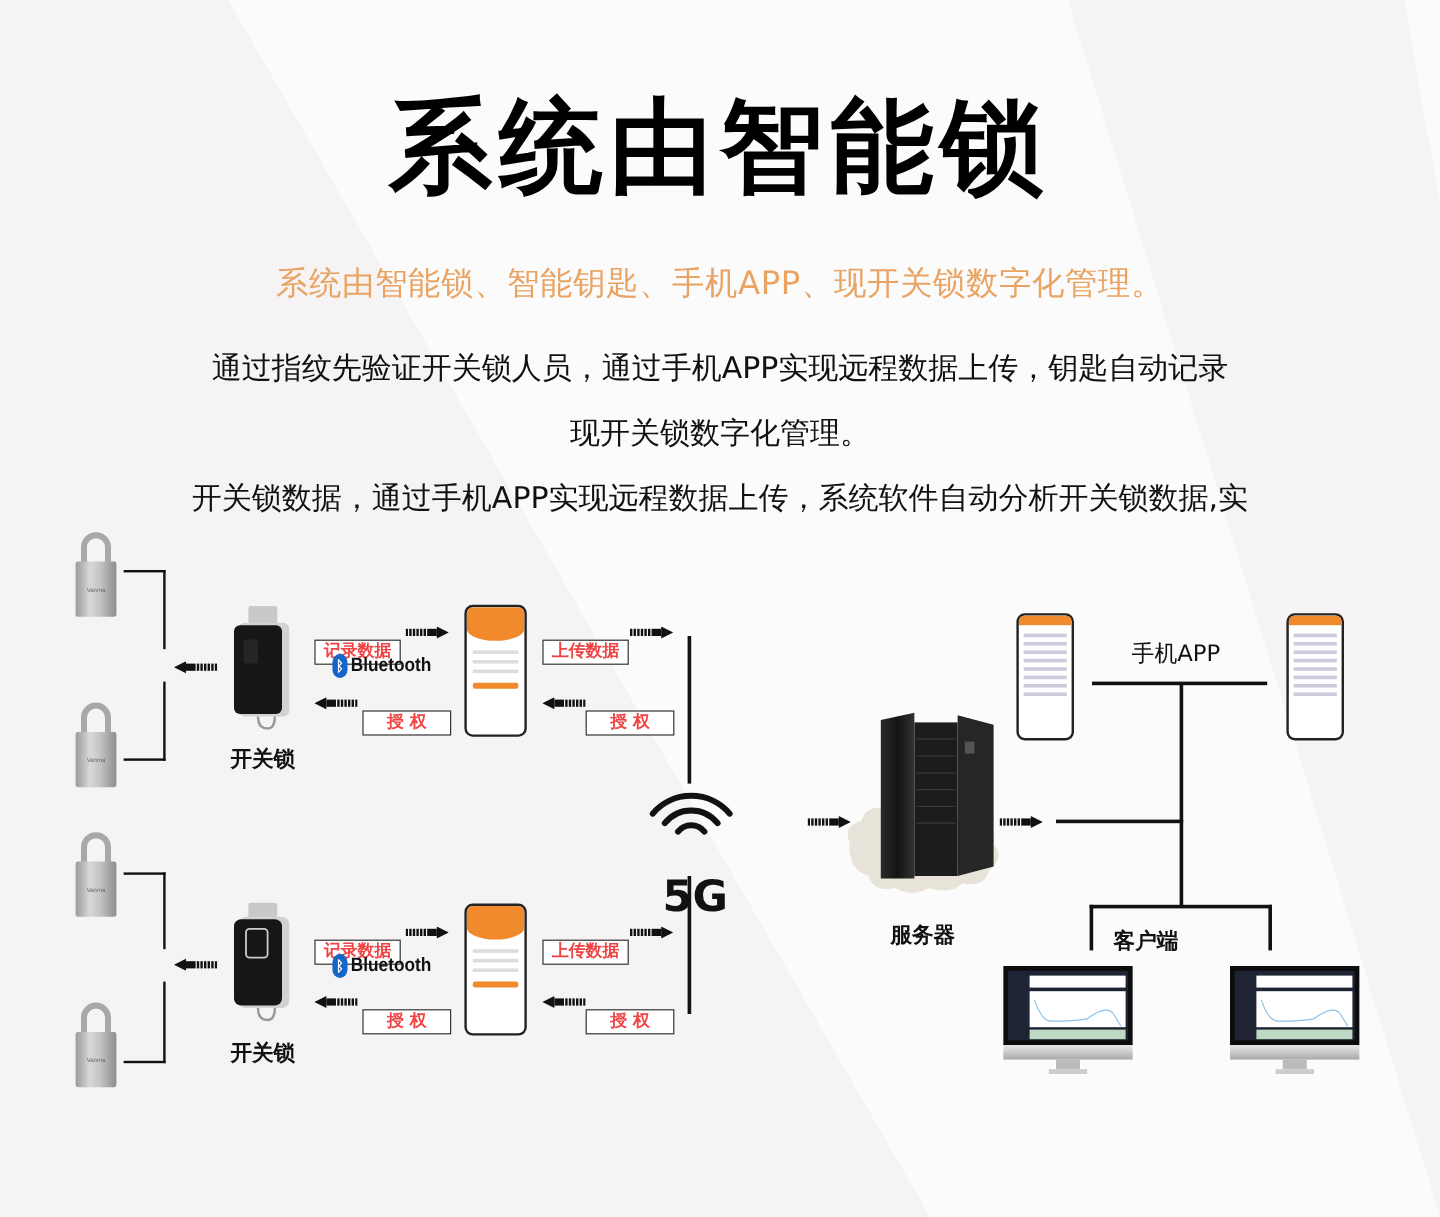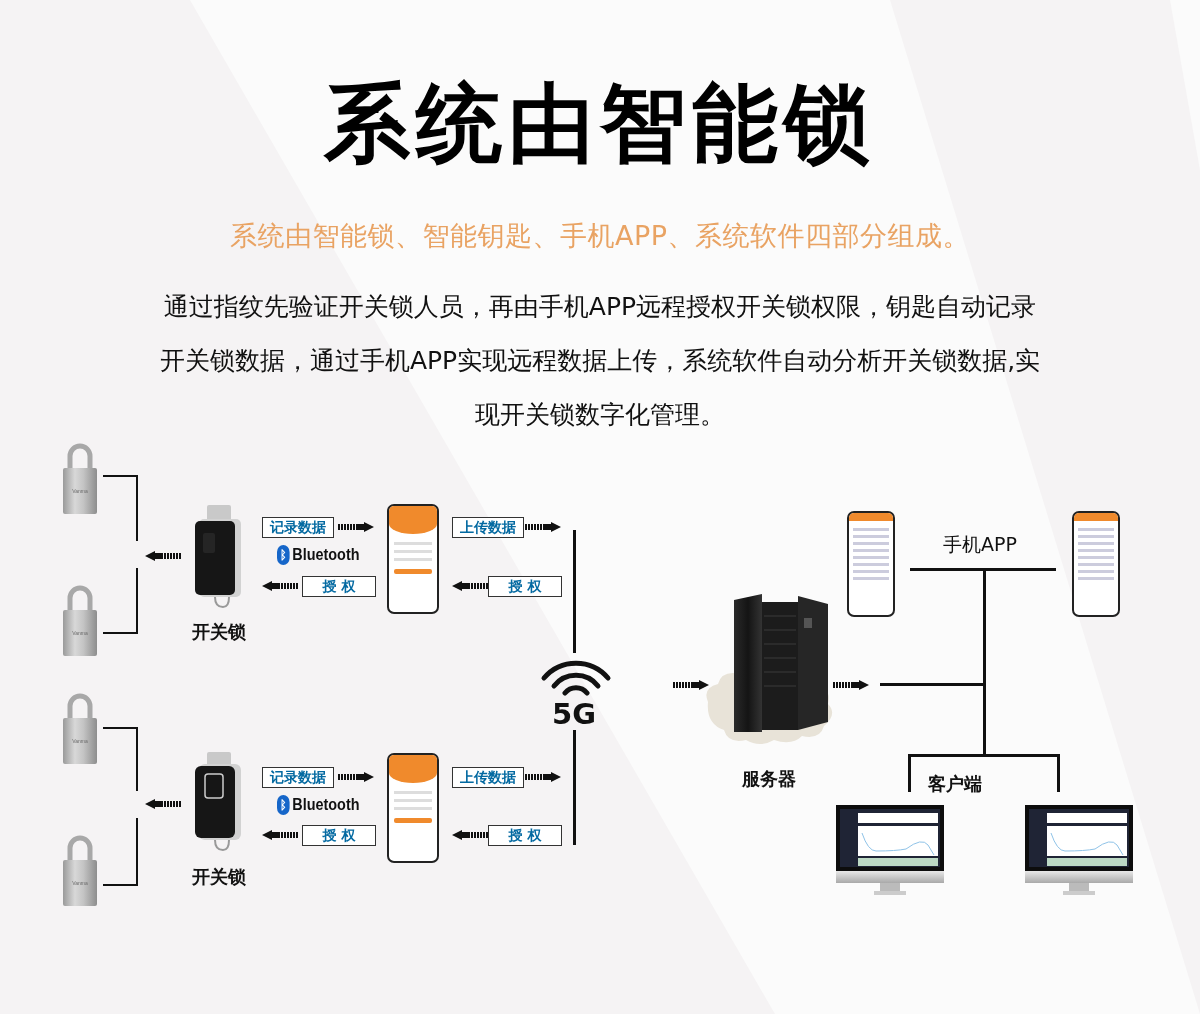--- a/index.html
+++ b/index.html
@@ -3,43 +3,43 @@
 <meta charset="utf-8">
 <style>
   html, body { margin:0; padding:0; }
   body { width:1200px; height:1014px; position:relative; overflow:hidden;
          background:#f5f3f4; font-family:"DejaVu Sans", sans-serif; color:#111; }
   .bg-band { position:absolute; left:0; top:0; width:1200px; height:1014px; z-index:0; }
   .abs { position:absolute; z-index:2; }
   .title { left:0; width:1200px; top:68px; text-align:center; font-size:86px; font-weight:bold; letter-spacing:6px; color:#000; line-height:110px; }
   .subtitle { left:0; width:1200px; top:218px; text-align:center; font-size:27px; color:#e9a363; letter-spacing:0.5px; }
   .desc { left:60px; width:1080px; top:280px; text-align:center; font-size:25px; line-height:54px; color:#111; }
-  .lbl-box { border:1.5px solid #333; background:#fff; font-size:14px; font-weight:bold; text-align:center; line-height:19px; height:19px; color:#0369a1; }
+  .lbl-box { border:1.5px solid #333; background:#fff; font-size:14px; font-weight:bold; text-align:center; line-height:19px; height:19px; color:#ef4444;margin-top:16px; }
   .arrow { height:10px; }
   .line { background:#111; }
   .node-label { font-size:18px; font-weight:bold; color:#111; }
   .bt { font-size:16px; font-weight:bold; color:#111; display:flex; align-items:center; gap:3px; font-family:"Liberation Sans", sans-serif; transform:scaleX(0.9); transform-origin:left; }
   .bt-icon { width:14px; height:20px; border-radius:7px; background:#1666c9; color:#fff; font-size:12px; display:flex; align-items:center; justify-content:center; }
   .padlock { width:38px; }
   .phone { width:48px; height:106px; border:2px solid #222; border-radius:7px; background:#fff; overflow:hidden; }
 </style>
 </head>
 <body>
 
 <svg class="bg-band" viewBox="0 0 1200 1014">
   <polygon points="190,0 890,0 1200,1014 775,1014" fill="#fbfbfb"></polygon>
   <polygon points="1170,0 1200,0 1200,170" fill="#fbfbfb"></polygon>
 </svg>
 
 <div class="abs title">系统由智能锁</div>
-<div class="abs subtitle">系统由智能锁、智能钥匙、手机APP、系统软件四部分组成。</div>
+<div class="abs subtitle">系统由智能锁、智能钥匙、手机APP、现开关锁数字化管理。</div>
 <div class="abs desc">
-  <div>通过指纹先验证开关锁人员，再由手机APP远程授权开关锁权限，钥匙自动记录</div>
+  <div>通过指纹先验证开关锁人员，通过手机APP实现远程数据上传，钥匙自动记录</div>
+  <div>现开关锁数字化管理。</div>
   <div>开关锁数据，通过手机APP实现远程数据上传，系统软件自动分析开关锁数据,实</div>
-  <div>现开关锁数字化管理。</div>
 </div>
 
 <svg width="0" height="0" style="position:absolute">
   <defs>
     <linearGradient id="steel" x1="0" x2="1">
       <stop offset="0" stop-color="#9a9a9a"></stop>
         <stop offset="0.35" stop-color="#d8d8d8"></stop>
       <stop offset="0.6" stop-color="#c4c4c4"></stop>
         <stop offset="1" stop-color="#8d8d8d"></stop>
     </linearGradient>
@@ -191,21 +191,21 @@
     <use href="#arrow-left"></use>
   </svg>
 <div class="abs lbl-box" style="left:488px;top:825px;width:72px">授 权</div>
 
 <div class="abs line" style="left:573px;top:530px;width:3px;height:123px"></div>
 <svg class="abs" style="left:540px;top:656px;width:72px;height:40px" viewBox="0 0 72 40">
   <path d="M4 22 a42 42 0 0 1 64 0" fill="none" stroke="#111" stroke-width="5" stroke-linecap="round"></path>
   <path d="M14 30 a28 28 0 0 1 44 0" fill="none" stroke="#111" stroke-width="5" stroke-linecap="round"></path>
   <path d="M25 37 a14 14 0 0 1 22 0" fill="none" stroke="#111" stroke-width="5" stroke-linecap="round"></path>
 </svg>
-<div class="abs" style="left:552px;top:697px;font-size:29px;font-weight:bold;font-family:'DejaVu Sans',sans-serif">5G</div>
+<div class="abs" style="left:552px;top:727px;font-size:36px;font-weight:bold;font-family:'DejaVu Sans',sans-serif">5G</div>
 <div class="abs line" style="left:573px;top:730px;width:3px;height:115px"></div>
 
 <svg class="abs arrow" style="left:673px;top:680px;width:36px">
     <use href="#arrow-right"></use>
   </svg>
 <svg class="abs" style="left:700px;top:582px;width:140px;height:170px" viewBox="0 0 140 170">
   <path d="M8 120 q-6 -14 10 -18 q4 -14 22 -10 q10 -10 26 -2 q16 -8 28 4 q18 -4 22 10 q16 2 12 18 q10 10 -4 22 q-4 14 -22 10 q-10 10 -28 4 q-14 8 -28 0 q-18 4 -22 -10 q-18 -6 -16 -28z" fill="#e8e3d8"></path>
   <polygon points="34,18 62,12 62,150 34,150" fill="url(#rack)"></polygon>
   <rect x="62" y="20" width="36" height="128" fill="#1c1c1c"></rect>
   <g stroke="#3a3a3a" stroke-width="1">

